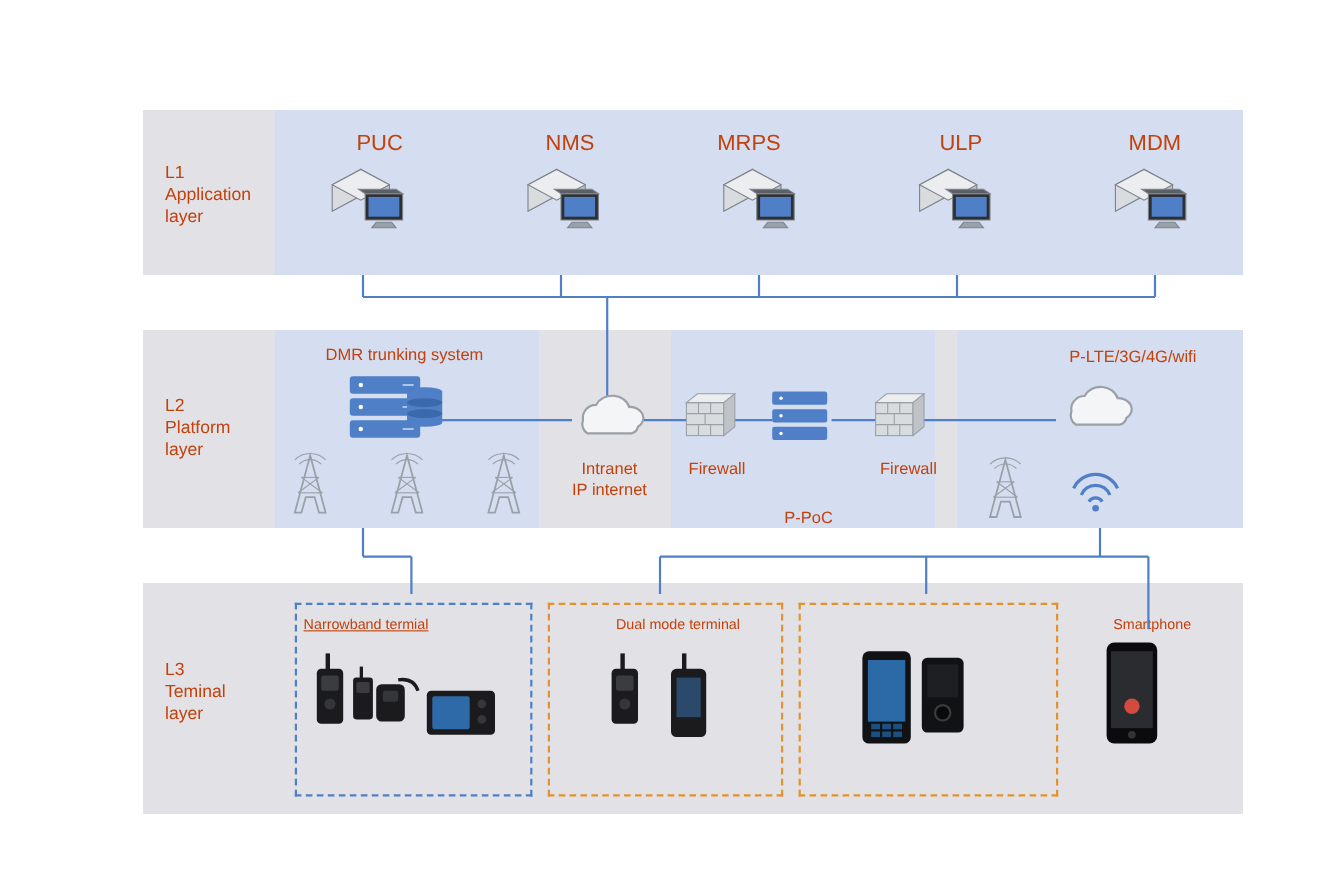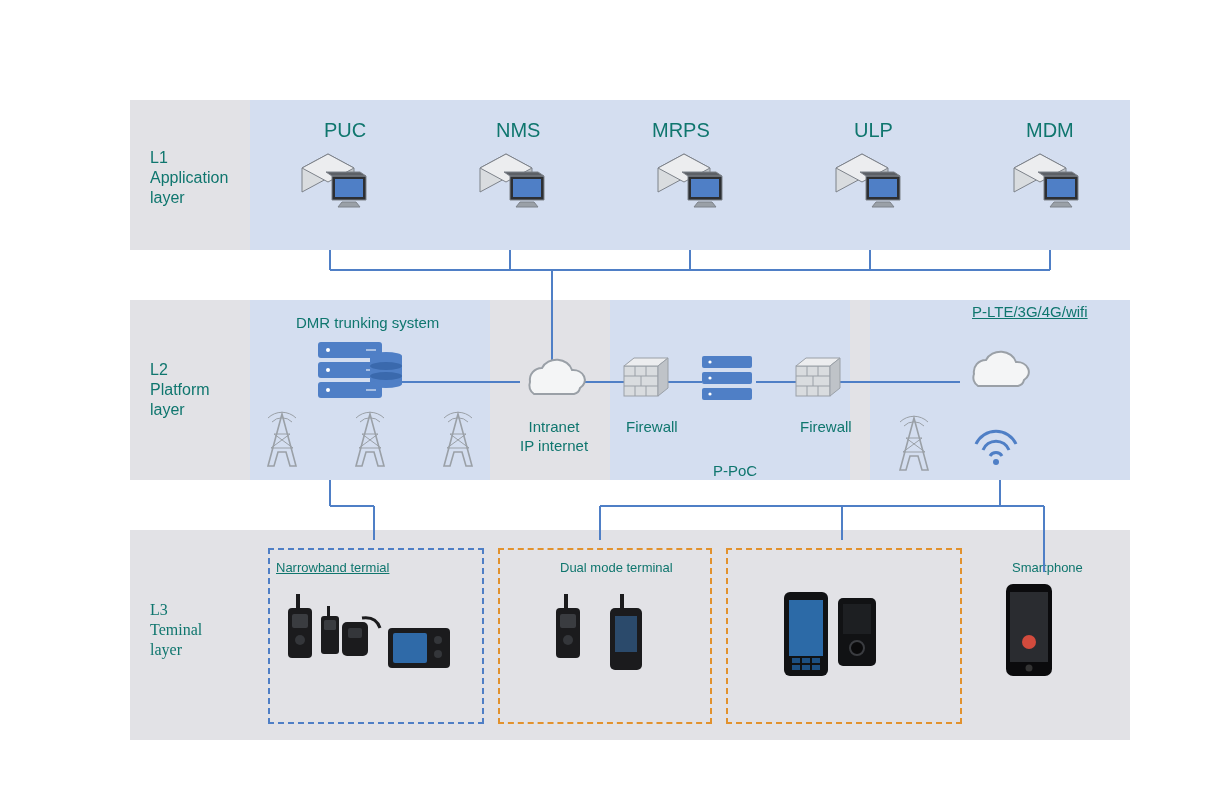--- a/index.html
+++ b/index.html
@@ -1,19 +1,19 @@
 <!DOCTYPE html>
 <html><head>
 <meta charset="utf-8">
 <style>
   html,body{margin:0;padding:0;width:1220px;height:810px;background:#fff;font-family:Arial,Helvetica,sans-serif;color:#4a4a4a;}
   .stage{position:relative;width:1220px;height:810px;overflow:hidden;}
   .band{position:absolute;left:130px;background:#e2e2e6;}
   .sub{position:absolute;background:#d4def0;}
-  .lbl{position:absolute;font-size:16px;line-height:1.25;color:#0f766e;}
+  .lbl{position:absolute;font-size:16px;line-height:1.25;color:#c2410c;}
   .big{font-size:20px;}
   .med{font-size:15px;}
   .sm{font-size:13px;}
   .dash{position:absolute;border:2px dashed;background:transparent;}
   svg.over{position:absolute;left:0;top:0;width:1220px;height:810px;pointer-events:none;}
 </style>
 </head>
 <body>
 
 <div class="stage">
@@ -27,37 +27,37 @@
   <div class="sub" style="left:870px;top:300px;width:260px;height:180px;"></div>
 
   <div class="band" style="top:530px;width:1000px;height:210px;"></div>
 
   <div class="lbl" style="left:150px;top:148px;white-space:pre-line;">L1
 Application
 layer</div>
   <div class="lbl" style="left:150px;top:360px;white-space:pre-line;">L2
 Platform
 layer</div>
-  <div class="lbl" style="left:150px;top:600px;white-space:pre-line;font-family:Liberation Serif, serif;">L3
+  <div class="lbl" style="left:150px;top:600px;white-space:pre-line;">L3
 Teminal
 layer</div>
 
   <div class="lbl big" style="left:324px;top:118px;">PUC</div>
   <div class="lbl big" style="left:496px;top:118px;">NMS</div>
   <div class="lbl big" style="left:652px;top:118px;">MRPS</div>
   <div class="lbl big" style="left:854px;top:118px;">ULP</div>
   <div class="lbl big" style="left:1026px;top:118px;">MDM</div>
 
   <div class="lbl med" style="left:296px;top:314px;">DMR trunking system</div>
   <div class="lbl med" style="left:520px;top:418px;white-space:pre-line;text-align:center;">Intranet
 IP internet</div>
   <div class="lbl med" style="left:626px;top:418px;">Firewall</div>
   <div class="lbl med" style="left:713px;top:418px;margin-top:44px;">P-PoC</div>
   <div class="lbl med" style="left:800px;top:418px;">Firewall</div>
-  <div class="lbl med" style="left:972px;top:303px;text-decoration:underline;">P-LTE/3G/4G/wifi</div>
+  <div class="lbl med" style="left:972px;top:316px;">P-LTE/3G/4G/wifi</div>
 
   <div class="dash" style="left:268px;top:548px;width:212px;height:172px;border-color:#4f7fc6;"></div>
   <div class="dash" style="left:498px;top:548px;width:210px;height:172px;border-color:#e2922e;"></div>
   <div class="dash" style="left:726px;top:548px;width:232px;height:172px;border-color:#e2922e;"></div>
 
   <div class="lbl sm" style="left:276px;top:560px;text-decoration:underline;">Narrowband termial</div>
   <div class="lbl sm" style="left:512px;top:560px;margin-left:48px;">Dual mode terminal</div>
   <div class="lbl sm" style="left:1012px;top:560px;">Smartphone</div>
 
   <svg class="over" viewBox="0 0 1220 810">

